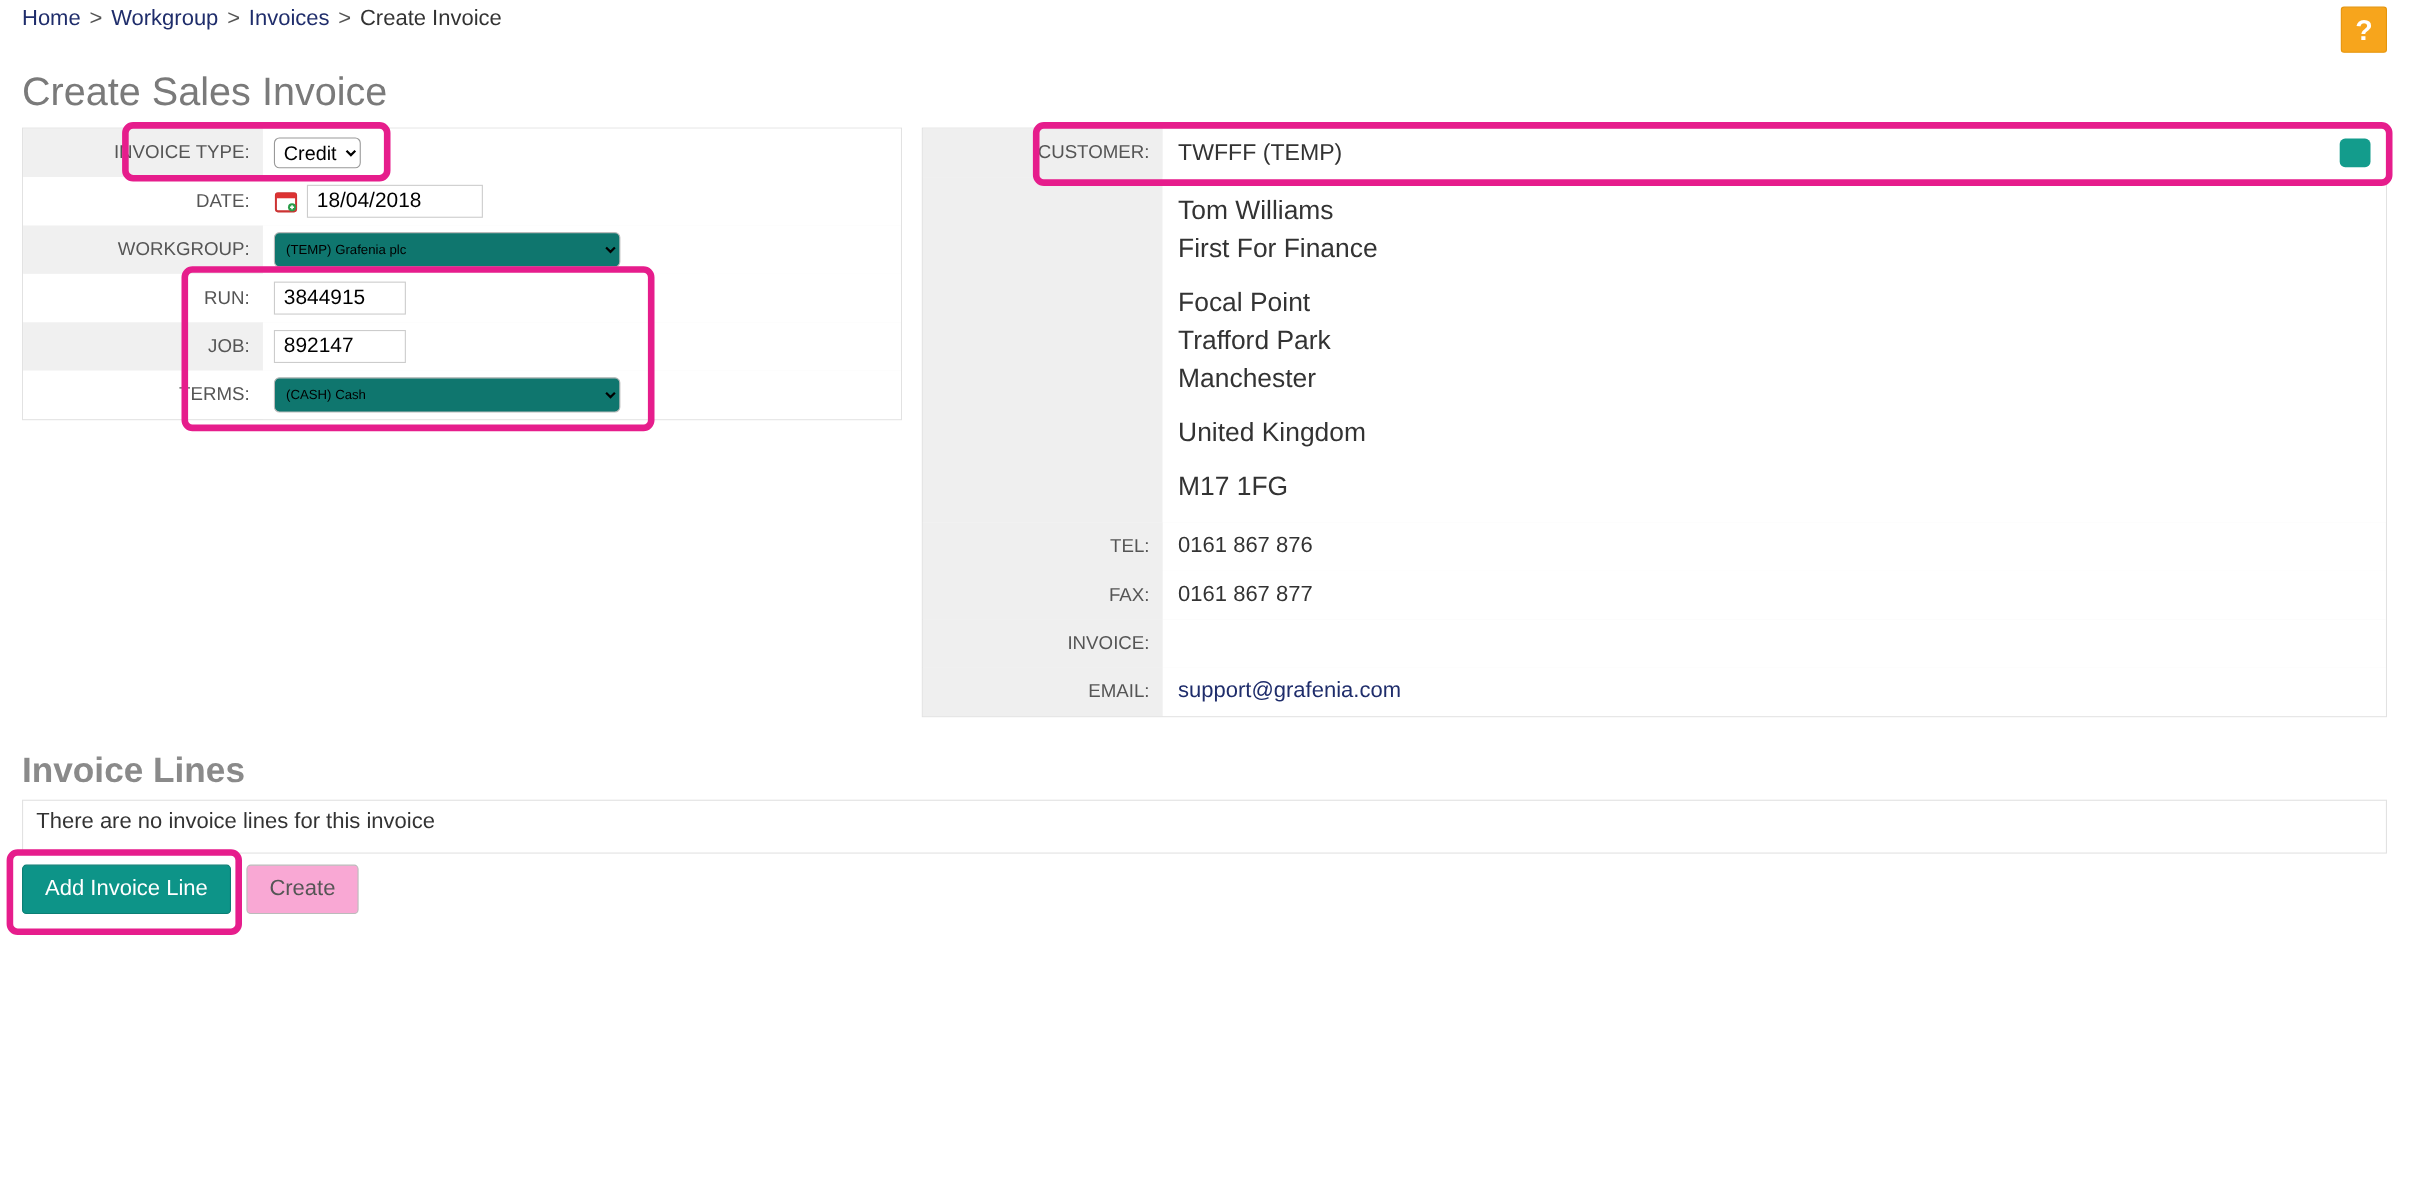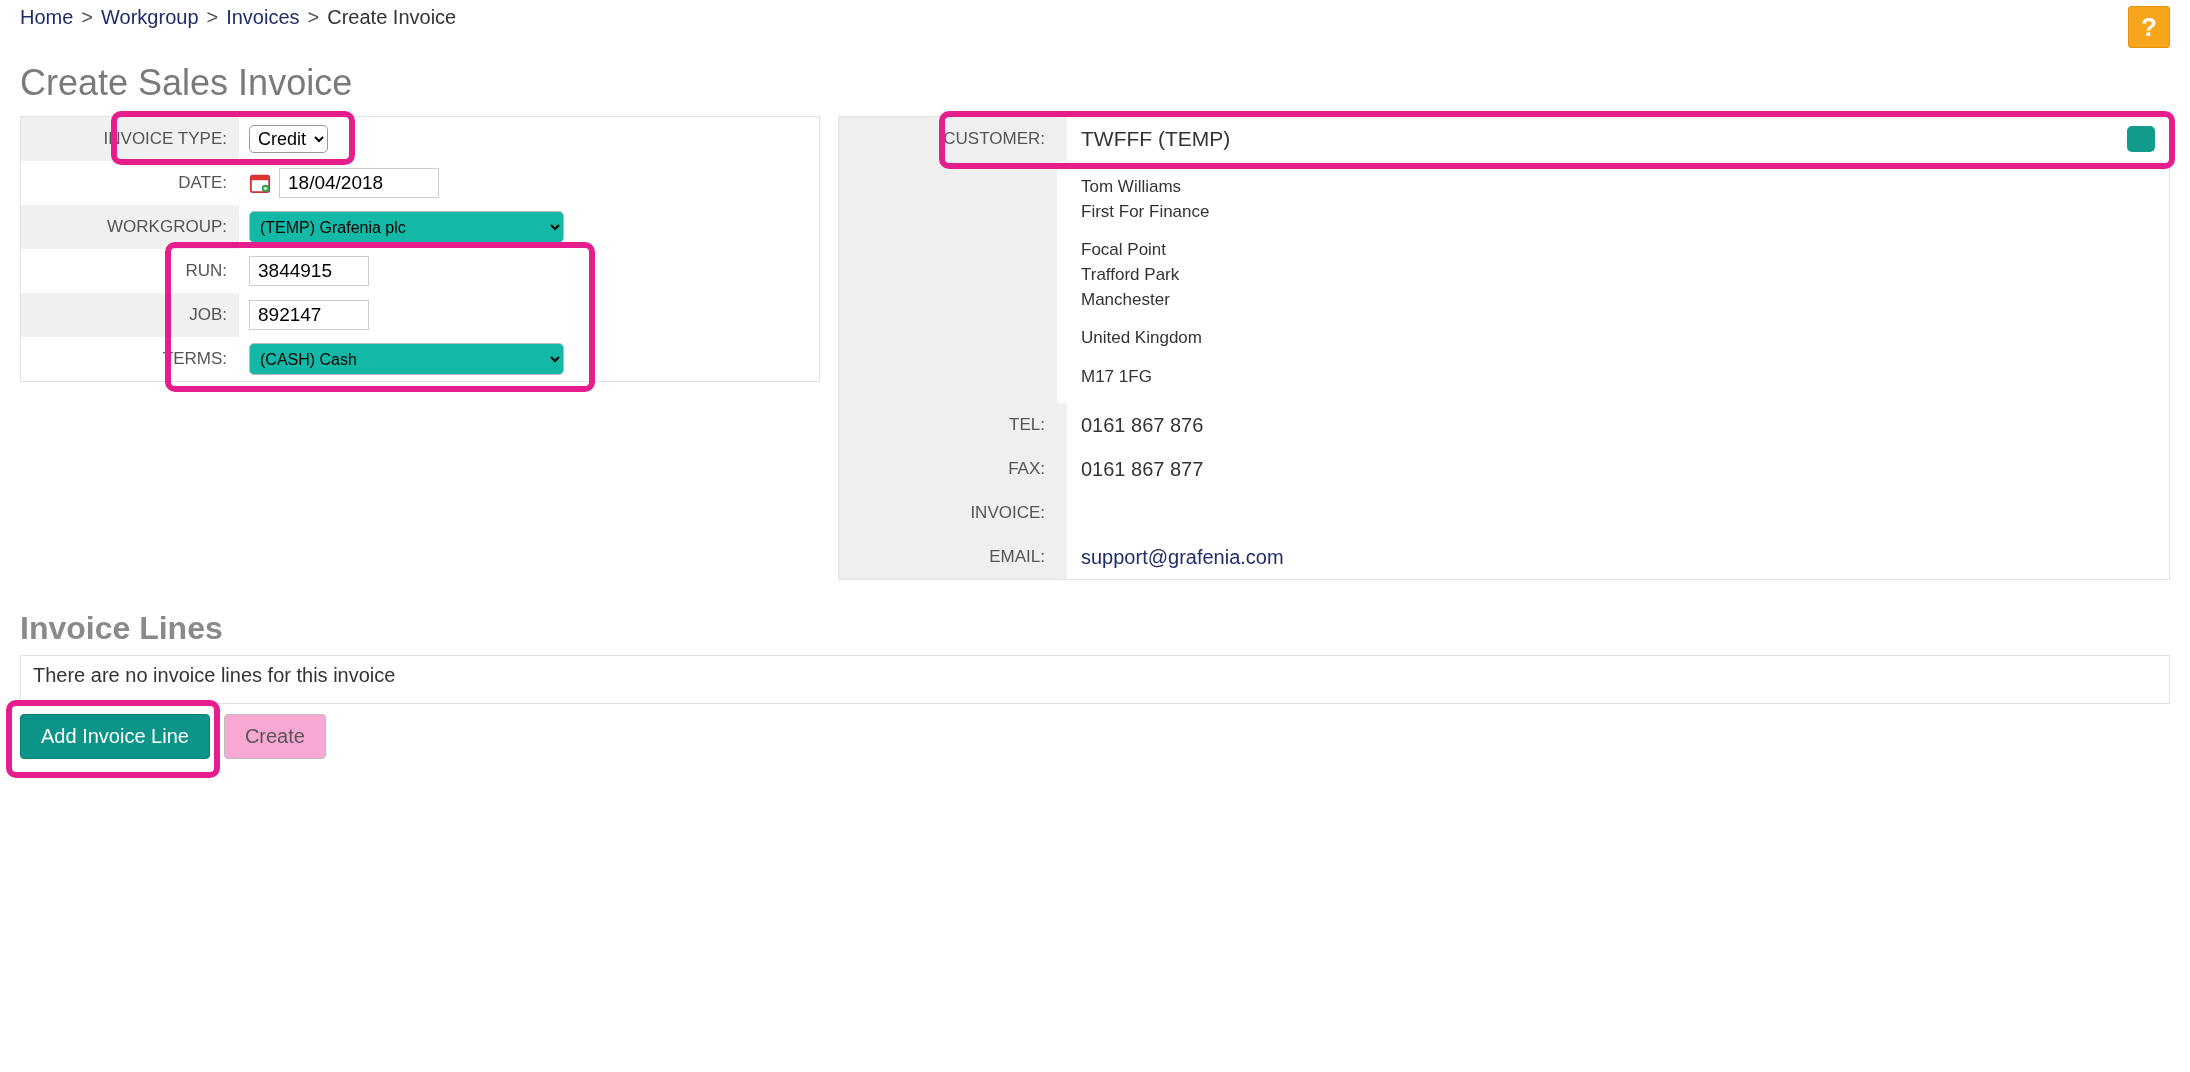--- a/index.html
+++ b/index.html
@@ -90,37 +90,37 @@
   .row .value {
     flex: 1;
     padding: 6px 10px;
     display: flex;
     align-items: center;
     font-size: 20px;
     color: #333;
     background: #fff;
     gap: 8px;
   }
-  .panel.right .row .value { padding: 8px 14px; background:#fff;margin-left:10px;}
+  .panel.right .row .value { padding: 8px 14px; background:#fff;}
   .panel.right .row.shade .value { background: #fff; }
   .panel.right .row.shade .label { background:#efefef; }
   select.small {
     font-size: 18px;
     padding: 2px 4px;
     border: 1px solid #999;
     border-radius: 5px;
     background: #fff;
     height: 28px;
   }
   select.wide {
-    font-size: 16px;
+    font-size: 12px;
     padding: 4px 6px;
     border: 1px solid #bbb;
     border-radius: 5px;
-    background: #14b8a6;
+    background: #0f766e;
     width: 315px;
     height: 32px;
   }
   input.text {
     font-size: 19px;
     border: 1px solid #ccc;
     padding: 3px 8px;
     height: 30px;
     width: 120px;
   }
@@ -131,21 +131,21 @@
     height: 30px;
     width: 160px;
   }
   .cal-icon {
     width: 22px; height: 22px;
     display: inline-flex;
     align-items: center; justify-content: center;
   }
   .address-block {
     line-height: 1.45;
-    font-size: 17px;
+    font-size: 24px;
     color: #333;
     padding: 6px 0;
   }
   .email-link { color: #1f2d6b; text-decoration: none; }
   .status-chip {
     width: 28px; height: 26px;
     background: #139c8c;
     border-radius: 5px;
     margin-left: auto;
   }

